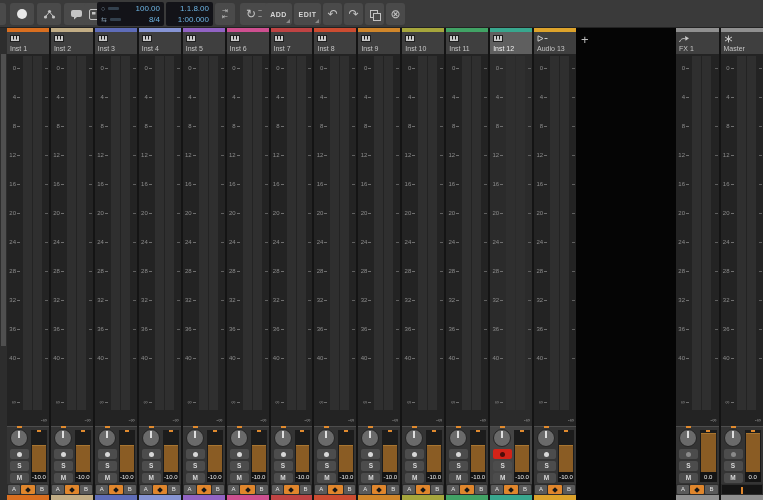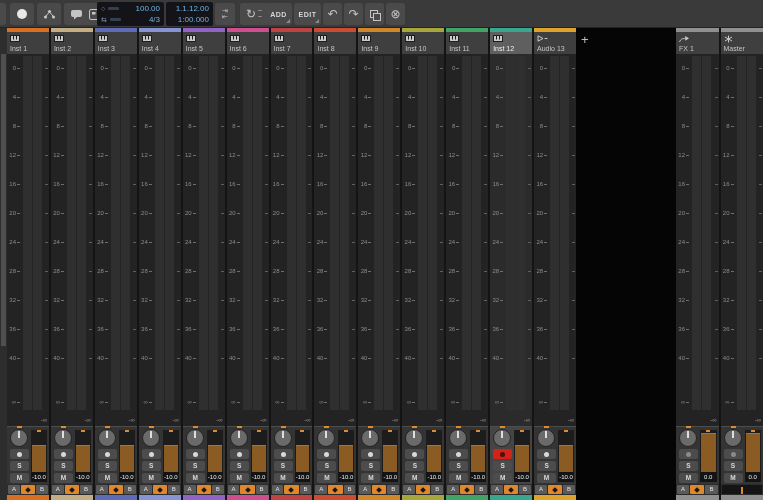--- a/index.html
+++ b/index.html
@@ -120,26 +120,26 @@
 
   <div class="darkbox" style="left:97px;width:67px;">
     <div class="dk-row">
       <span class="mini-ic">○</span>
       <span class="mini-bar"></span>
       <span style="flex:1">100.00</span>
     </div>
     <div class="dk-row">
       <span class="mini-ic">⇆</span>
       <span class="mini-bar"></span>
-      <span style="flex:1">4/3</span>
+      <span style="flex:1">8/4</span>
     </div>
   </div>
   <div class="darkbox" style="left:166px;width:47px;">
     <div class="dk-row">
-        <span style="flex:1">1.1.12.00</span>
+        <span style="flex:1">1.1.8.00</span>
       </div>
     <div class="dk-row">
         <span style="flex:1">1:00.000</span>
       </div>
   </div>
 
   <div class="tb-btn corner" style="left:265px;width:27px;">
       <span class="lbl-btn">ADD</span>
     </div>
   <div class="tb-btn corner" style="left:294px;width:27px;">

